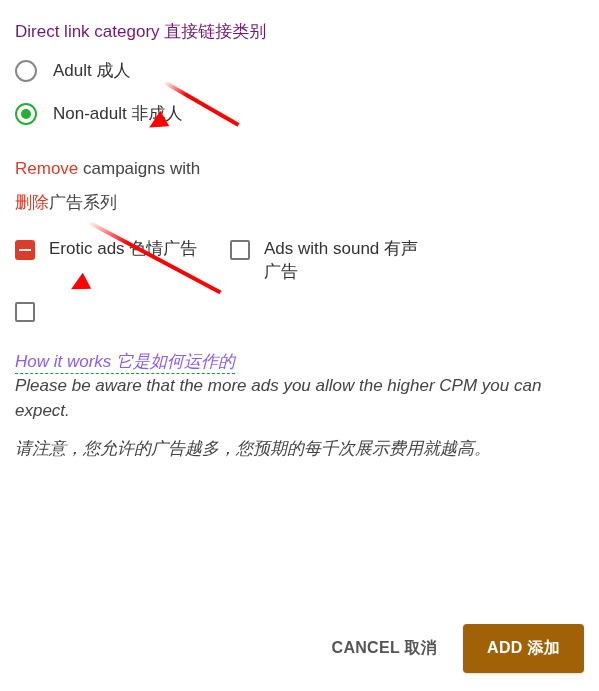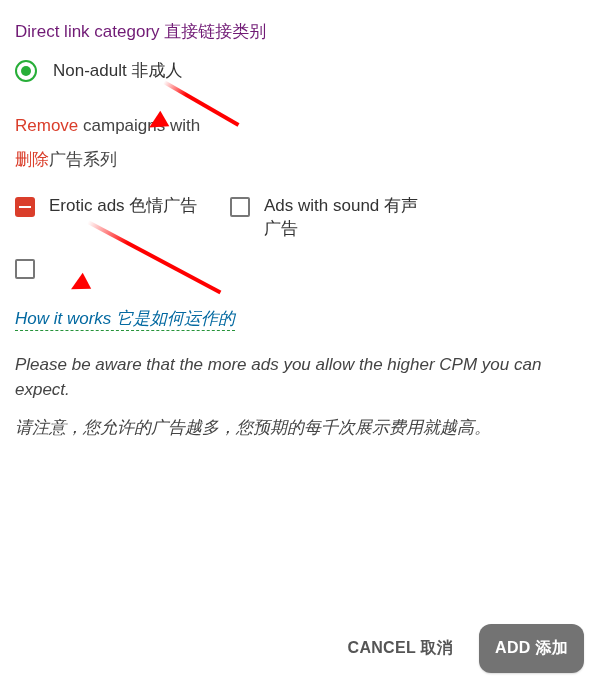--- a/index.html
+++ b/index.html
@@ -58,24 +58,23 @@
     }
     .cb-box.indet .dash{
       width:12px;height:2.5px;background:#fff;
     }
     .cb-label{ color:#333; line-height:1.35; }
     .single-row{ grid-column:1 / span 2; }
 
     
     .how-link{
       font-style:italic;
-      color:#0369a1;
+      color:#8b5cf6;
       border-bottom:1px dashed #27933a;
       display:inline-block;
-      margin-bottom:22px;
       cursor:pointer;
     }
 
     
     .notice{
       font-style:italic;
       color:#444;
       line-height:1.45;
       margin-bottom:14px;
       max-width:560px;
@@ -86,22 +85,22 @@
       position:absolute;
       bottom:18px;right:15px;
       display:flex;align-items:center;gap:26px;
     }
     .btn-cancel{
       background:none;border:none;
       color:#555;font-size:16px;font-weight:600;letter-spacing:.3px;
       cursor:pointer;
     }
     .btn-add{
-      background:#737373;color:#fff;border:none;
-      padding:14px 16px;border-radius:12px;
+      background:#a16207;color:#fff;border:none;
+      padding:14px 24px;border-radius:4px;
       font-size:16px;font-weight:600;letter-spacing:.3px;
       cursor:pointer;
       box-shadow:0 1px 2px rgba(0,0,0,.15);
     }
 
     
     .arrow{position:absolute;pointer-events:none;}
     .arrow .shaft{position:absolute;background:linear-gradient(90deg, rgba(255,0,0,0) 0%, #ff0000 30%, #ff0000 100%);}
     .arrow .head{
       position:absolute;width:0;height:0;
@@ -120,20 +119,26 @@
   </style>
 </head>
 <body>
 
 
 
 
 <div class="section-title">Direct link category 直接链接类别</div>
 
 <div class="radio-group">
+  <div class="radio-row">
+    <span class="radio-circle">
+      
+    </span>
+    <span class="radio-label">Adult 成人</span>
+  </div>
   <div class="radio-row">
     <span class="radio-circle checked">
       <span class="radio-dot"></span>
     </span>
     <span class="radio-label">Non-adult 非成人</span>
   </div>
 </div>
 
 
 <div class="remove-line">

